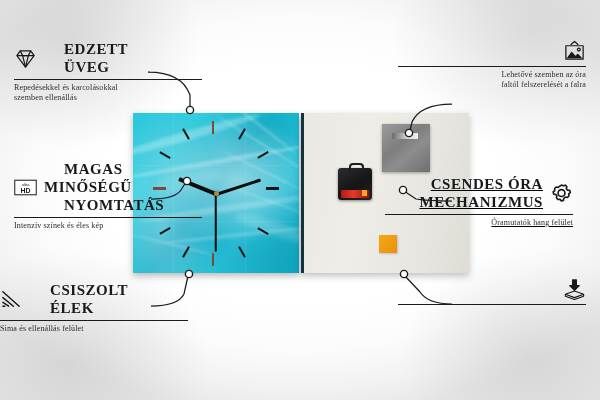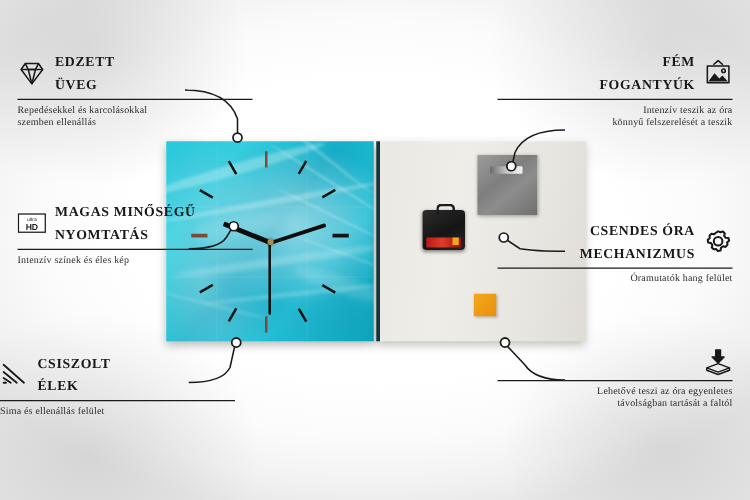--- a/index.html
+++ b/index.html
@@ -70,22 +70,22 @@
     background:linear-gradient(135deg,#f5a81b,#e8900c);box-shadow:1px 1px 2px rgba(0,0,0,.18);}
 
   
   .callout{position:absolute;width:188px;}
   .callout.left{text-align:left;}
   .callout.right{text-align:right;}
   .co-head{display:flex;align-items:center;gap:7px;}
   .callout.right .co-head{justify-content:flex-end;}
   .co-title{
     font-family:"Liberation Serif", serif;
-    font-size:11px;letter-spacing:.55px;color:#17191b;
-    font-weight:700;line-height:12.5px;text-transform:uppercase;
+    font-size:15px;letter-spacing:.55px;color:#17191b;
+    font-weight:700;line-height:12.5px;text-transform:uppercase;margin-left:20px;
   }
   .co-rule{height:1px;background:#1b1b1b;margin:3px 0 3px 0;}
   .co-desc{
     font-family:"Liberation Serif", serif;
     font-size:8px;line-height:10px;color:#2a2c2e;letter-spacing:.15px;
   }
   .ico{width:23px;height:23px;flex:0 0 23px;display:block;}
   .ico svg{display:block;width:100%;height:100%;}
 
   
@@ -236,43 +236,39 @@
       </span>
     </div>
     <div class="co-rule"></div>
     <div class="co-desc">
       <span>Sima és ellenállás felület</span>
     </div>
   </div>
 
   <div class="callout right" style="left:398px;top:40px;">
     <div class="co-head">
-      <span>
-        <span class="co-title">FÉM</span><br>
-        <span class="co-title">FOGANTYÚK</span>
-      </span>
       <span class="ico">
         <svg viewBox="0 0 24 24">
             <g fill="none" stroke="#17191b" stroke-width="1.3" stroke-linejoin="round">
           <path d="M8 5 L12 1.5 L16 5"></path>
           <rect x="3" y="6" width="18" height="14"></rect>
           <circle cx="16.5" cy="10" r="1.5"></circle>
           <path d="M3.8 19 L9 12 L13 16.5 L15.5 14 L20.2 19 Z" fill="#17191b" stroke="none"></path>
             </g>
           </svg>
       </span>
     </div>
     <div class="co-rule"></div>
     <div class="co-desc">
-      <span>Intenzív teszik az óra</span><br>
-      <span>könnyű felszerelését a teszik</span>
-    </div>
-  </div>
-
-  <div class="callout right" style="left:398px;top:175px;">
+      <span>Lehetővé szemben az óra</span><br>
+      <span>faltól felszerelését a falra</span>
+    </div>
+  </div>
+
+  <div class="callout right" style="left:385px;top:175px;text-decoration:underline;">
     <div class="co-head">
       <span>
         <span class="co-title">CSENDES ÓRA</span><br>
         <span class="co-title">MECHANIZMUS</span>
       </span>
       <span class="ico">
         <svg viewBox="0 0 24 24">
             <g fill="none" stroke="#17191b" stroke-width="1.7" stroke-linejoin="round">
           <path d="M12 3.2 L14 4 L16 3.3 L17.6 5 L17 7 L18.4 8.6 L20.6 8.8 L21.2 11 L19.5 12.4
                    L19.8 14.5 L18.2 16.2 L16.1 15.7 L14.4 17 L14 19.2 L11.8 19.7 L10.4 18
@@ -295,18 +291,14 @@
         <svg viewBox="0 0 24 24">
             <g stroke="#17191b" stroke-width="1.2" fill="none" stroke-linejoin="round">
           <path d="M10 2 H14 V8 H17 L12 13 L7 8 H10 Z" fill="#17191b"></path>
           <path d="M12 13.5 L21.5 17 L12 20.5 L2.5 17 Z"></path>
           <path d="M2.5 17 V19 L12 22.5 L21.5 19 V17"></path>
             </g>
           </svg>
       </span>
     </div>
     <div class="co-rule"></div>
-    <div class="co-desc">
-      <span>Lehetővé teszi az óra egyenletes</span><br>
-      <span>távolságban tartását a faltól</span>
-    </div>
   </div>
 </div>
 
 </body></html>

